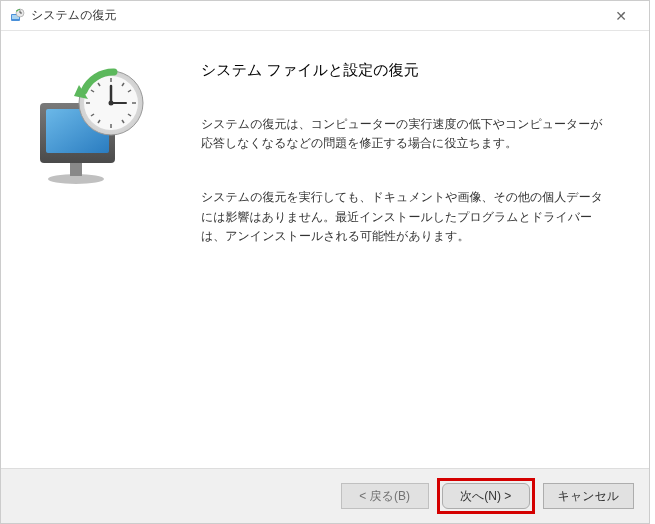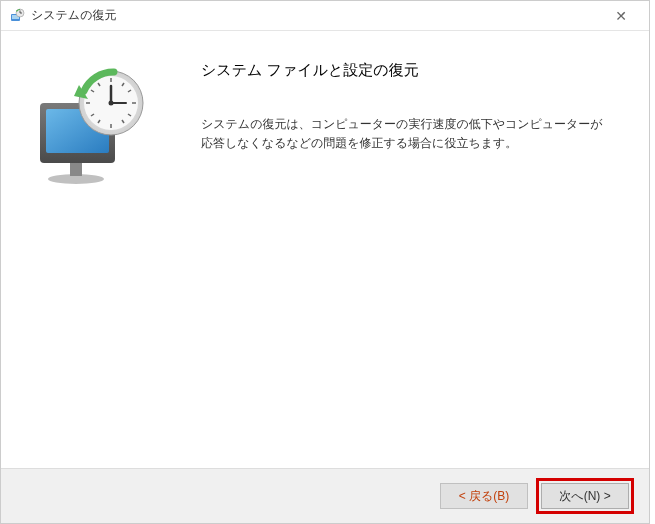--- a/index.html
+++ b/index.html
@@ -101,32 +101,33 @@
       height: 26px;
       padding: 0 14px;
       background: #e1e1e1;
       border: 1px solid #adadad;
       font-size: 12px;
       font-family: inherit;
       cursor: pointer;
       color: #333;
     }
     .btn.disabled {
-      color: #c2410c;
+      color: #737373;
       cursor: default;
       background: #e1e1e1;
       border-color: #c0c0c0;
     }
     .highlight-box {
       border: 3px solid #d40000;
       padding: 2px;
       display: inline-flex;
     }
     .highlight-box .btn {
       margin: 0;
+      border-radius: 6px;
     }
   </style>
 </head>
 <body>
 
 <div class="window">
   <div class="titlebar">
     <div class="titlebar-icon">
       <svg viewBox="0 0 16 16" width="16" height="16">
         <rect x="2" y="6" width="9" height="7" fill="#4a90d9" rx="1"></rect>
@@ -191,22 +192,24 @@
               <stop offset="100%" stop-color="#d0d0d0"></stop>
             </radialGradient>
           </defs>
         </svg>
       </div>
     </div>
 
     <div class="right-pane">
       <h1 class="heading">システム ファイルと設定の復元</h1>
       <p class="paragraph">システムの復元は、コンピューターの実行速度の低下やコンピューターが応答しなくなるなどの問題を修正する場合に役立ちます。</p>
+      <p class="paragraph">システムの復元を実行しても、ドキュメントや画像、その他の個人データには影響はありません。最近インストールしたプログラムとドライバーは、アンインストールされる可能性があります。</p>
     </div>
   </div>
 
   <div class="button-bar">
     <button class="btn disabled">&lt; 戻る(B)</button>
     <span class="highlight-box">
       <button class="btn">次へ(N) &gt;</button>
     </span>
+    <button class="btn">キャンセル</button>
   </div>
 </div>
 
 </body></html>

